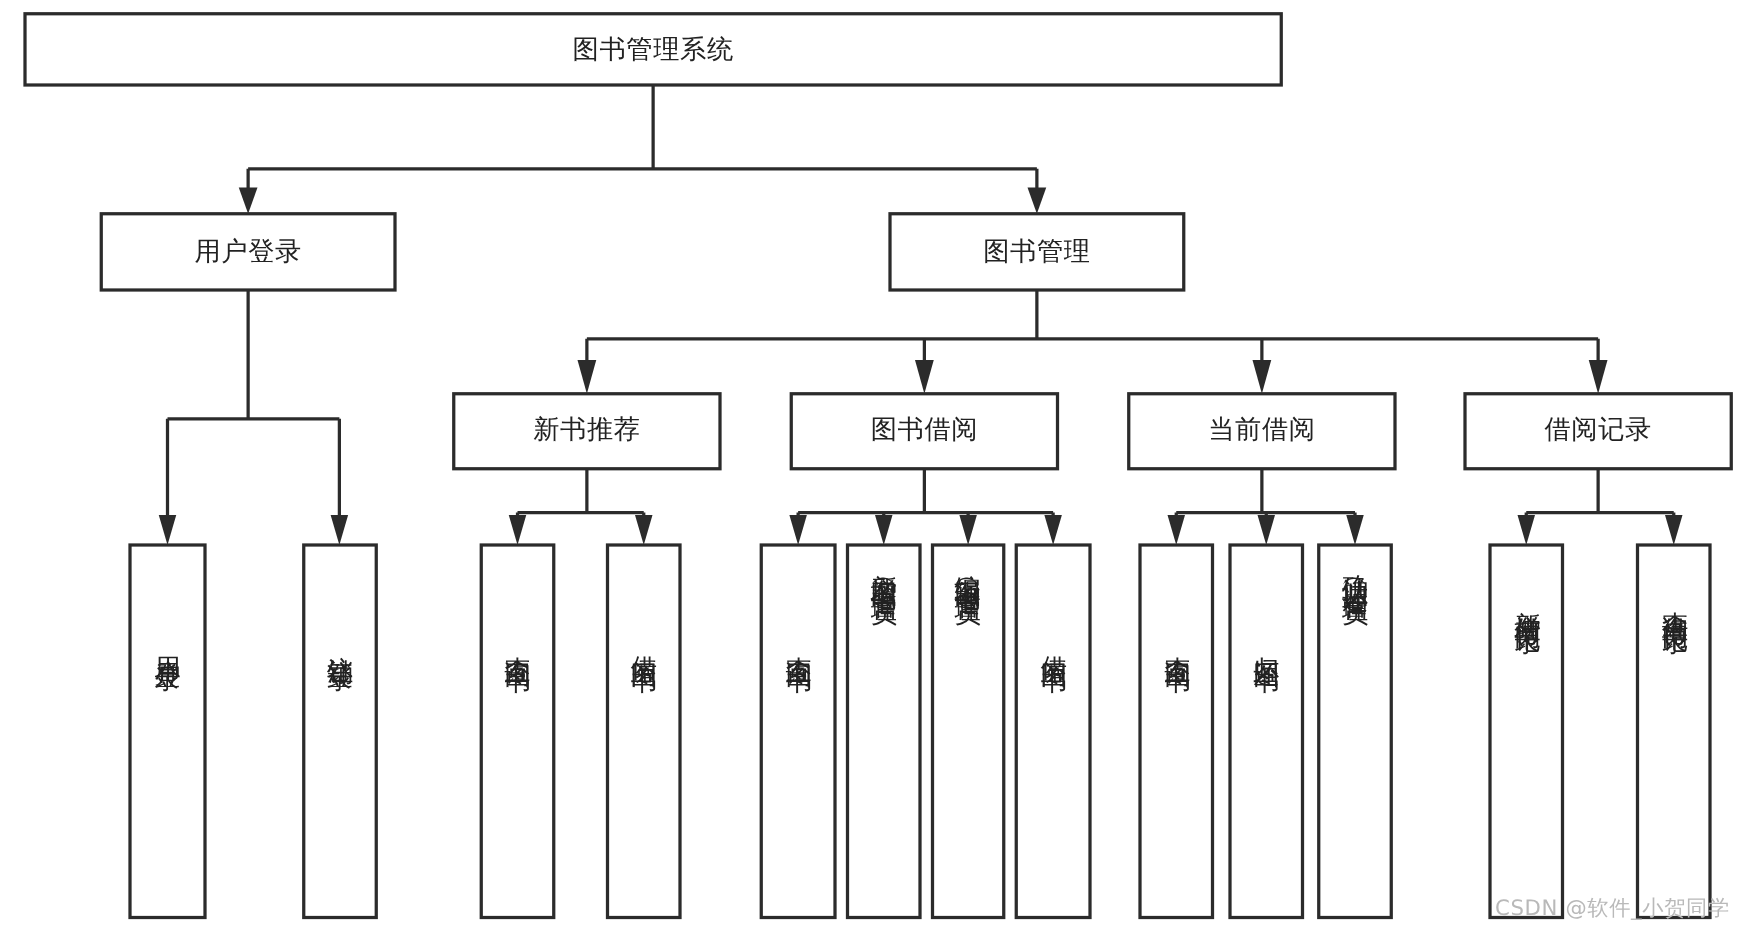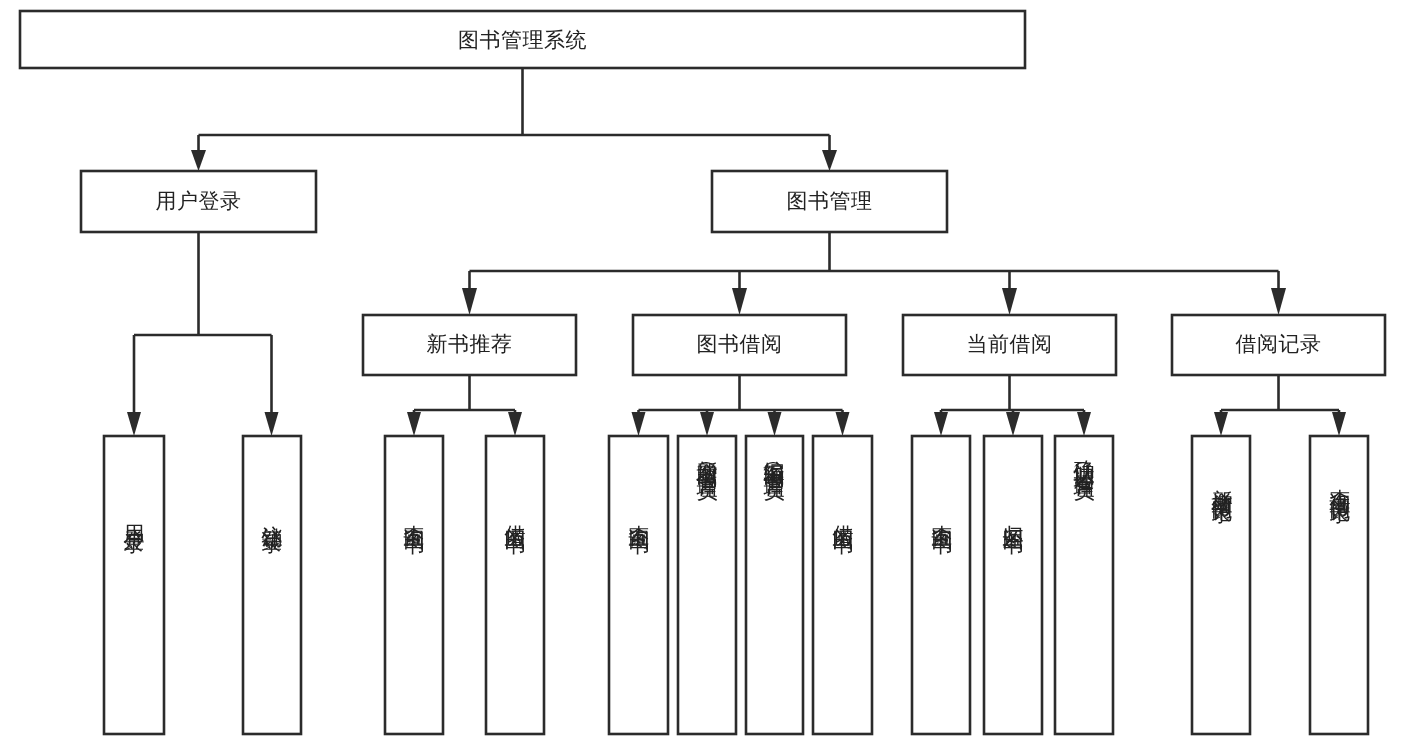--- a/index.html
+++ b/index.html
@@ -188,14 +188,15 @@
   <div class="node-label-v" style="left:628px; top:508px;">查询图书</div>
   <div class="node-label-v" style="left:696px; top:443px;">新增图书（管理员）</div>
   <div class="node-label-v" style="left:763px; top:443px;">编辑图书（管理员）</div>
   <div class="node-label-v" style="left:832px; top:508px;">借阅图书</div>
   <div class="node-label-v" style="left:931px; top:508px;">查询图书</div>
   <div class="node-label-v" style="left:1002px; top:508px;">归还图书</div>
   <div class="node-label-v" style="left:1073px; top:443px;">确认归还（管理员）</div>
   <div class="node-label-v" style="left:1211px; top:472px;">新增借阅记录</div>
   <div class="node-label-v" style="left:1329px; top:472px;">查询借阅记录</div>
 
+  <div class="watermark" style="left:1196px; top:715px;">CSDN @软件_小贺同学</div>
 
 </div>
 
 </body></html>

